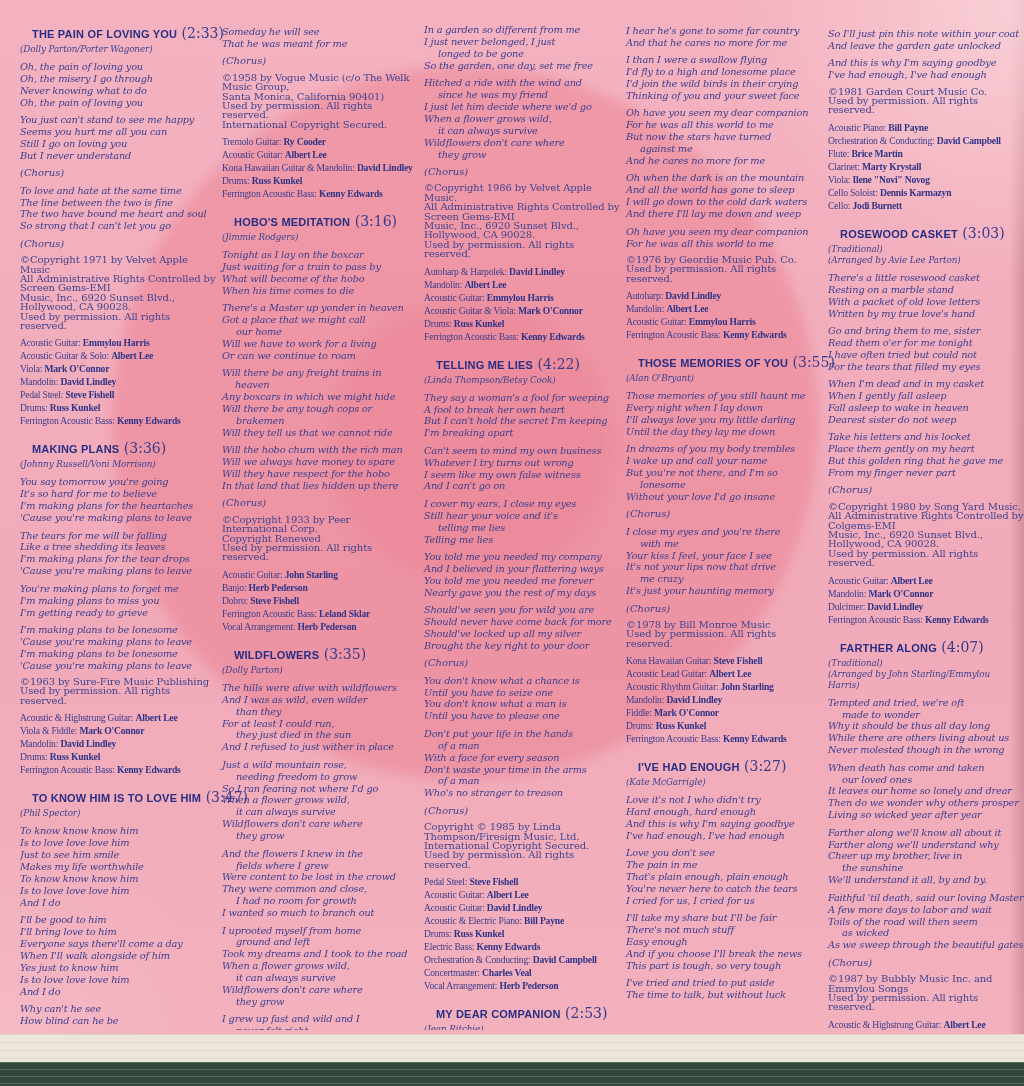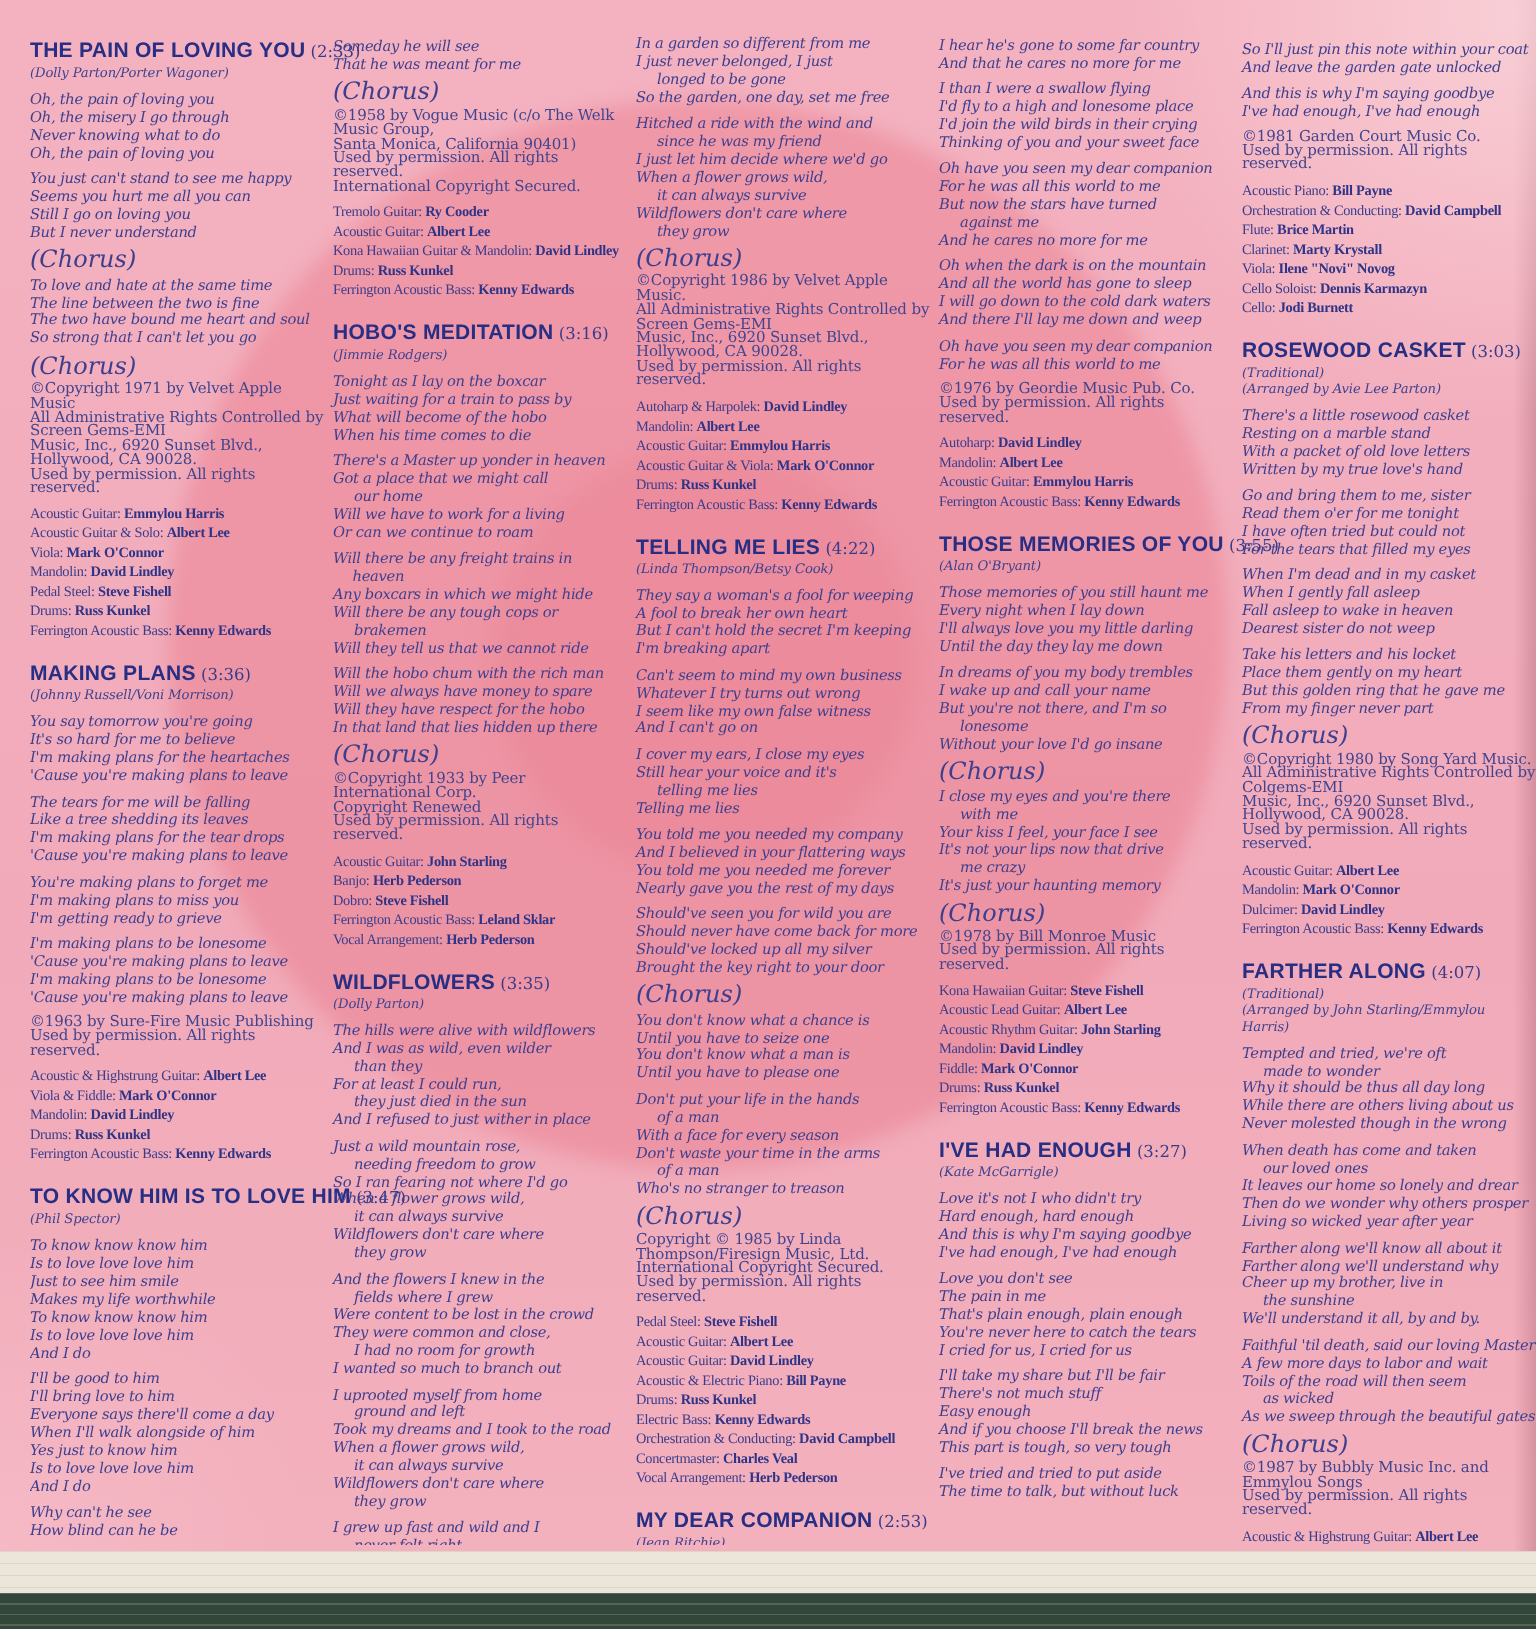--- a/index.html
+++ b/index.html
@@ -22,30 +22,30 @@
     background-image:repeating-linear-gradient(180deg, rgba(215,228,210,0.20) 0 1px, transparent 1px 7px);}
 
   .columns{position:absolute;left:20px;top:12px;width:1004px;height:1018px;display:flex;gap:6px;overflow:hidden;}
   .col{flex:0 0 196px;width:196px;}
   .col:nth-child(2){padding-top:14px;}
   .col:nth-child(3){padding-top:12px;}
   .col:nth-child(4){padding-top:13px;}
   .col:nth-child(5){padding-top:16px;}
 
   .song-heading{margin:11px 0 2px 0;white-space:nowrap;}
-  .sh-title{font-family:"Liberation Sans","DejaVu Sans",sans-serif;font-weight:bold;font-size:14px;
-    letter-spacing:0.2px;color:#272e84;}
-  .sh-time{font-size:11px;color:#363c8b;}
+  .sh-title{font-family:"Liberation Sans","DejaVu Sans",sans-serif;font-weight:bold;font-size:11px;
+    letter-spacing:0.2px;color:#272e84;margin-left:12px;}
+  .sh-time{font-size:14px;color:#363c8b;}
   .writers{margin:0 0 6px 0;}
   .writers-line{font-style:italic;font-size:8.8px;line-height:11px;color:#3e4290;letter-spacing:-0.1px;}
   .verse{margin:0 0 5.5px 0;}
   .lyr-line{font-style:italic;font-size:9.8px;line-height:11.9px;color:#3d3f8e;
     letter-spacing:-0.2px;padding-left:13px;text-indent:-13px;}
   .lyr-line.cont{margin-left:14px;}
-  .chorus-marker{font-style:italic;font-size:16px;line-height:11.9px;color:#3d3f8e;margin:0 0 5.5px 0;}
+  .chorus-marker{font-style:italic;font-size:10px;line-height:11.9px;color:#3d3f8e;margin:0 0 5.5px 0;}
   .fineprint{margin:1px 0 6px 0;}
   .fp-line{font-size:10px;line-height:9.4px;color:#40448f;letter-spacing:-0.1px;}
   .credits{margin:1px 0 6px 0;font-family:Liberation Serif, serif;}
   .credit-line{font-size:9.6px;line-height:13px;color:#3a3d8c;letter-spacing:-0.2px;}
   .credit-role{font-weight:normal;}
   .credit-name{font-weight:bold;color:#2f3487;}
 </style>
 </head>
 <body>
 

